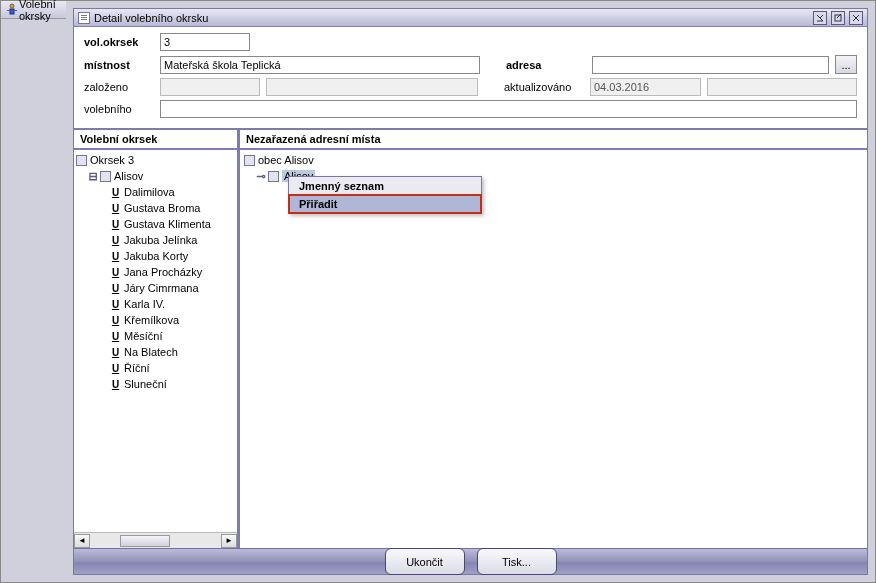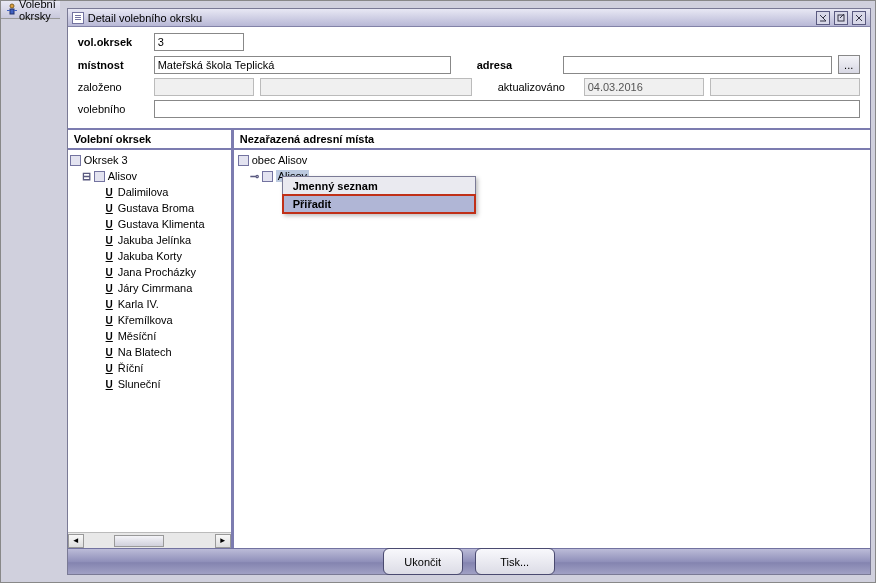--- a/index.html
+++ b/index.html
@@ -182,33 +182,33 @@
         </div>
       </div>
 
       <div class="form-area">
         <div class="form-row">
           <span class="label">vol.okrsek</span>
           <input class="text-input" style="width: 90px;" value="3">
         </div>
         <div class="form-row">
           <span class="label">místnost</span>
-          <input class="text-input" style="width: 297px;" value="Mateřská škola Teplická">
+          <input class="text-input" style="width: 320px;" value="Mateřská škola Teplická">
           <span class="label-mid">adresa</span>
           <input class="text-input" style="flex: 1 1 0%;" value="">
           <div class="ellipsis-btn">
               <span>...</span>
             </div>
         </div>
         <div class="form-row">
           <span class="label" style="font-weight:normal">založeno</span>
           <input class="text-readonly" style="width: 100px;" readonly="" value="">
           <input class="text-readonly" style="width: 212px;" readonly="" value="">
           <span class="label-mid" style="font-weight:normal">aktualizováno</span>
-          <input class="text-readonly" style="width: 120px;" readonly="" value="04.03.2016">
+          <input class="text-readonly" style="width: 111px;" readonly="" value="04.03.2016">
           <input class="text-readonly" style="flex: 1 1 0%;" readonly="" value="">
         </div>
         <div class="form-row">
           <span class="label" style="font-weight:normal">volebního</span>
           <input class="text-input" style="flex: 1 1 0%;" value="">
         </div>
       </div>
 
       <div class="main-split">
         <div class="left-panel">

